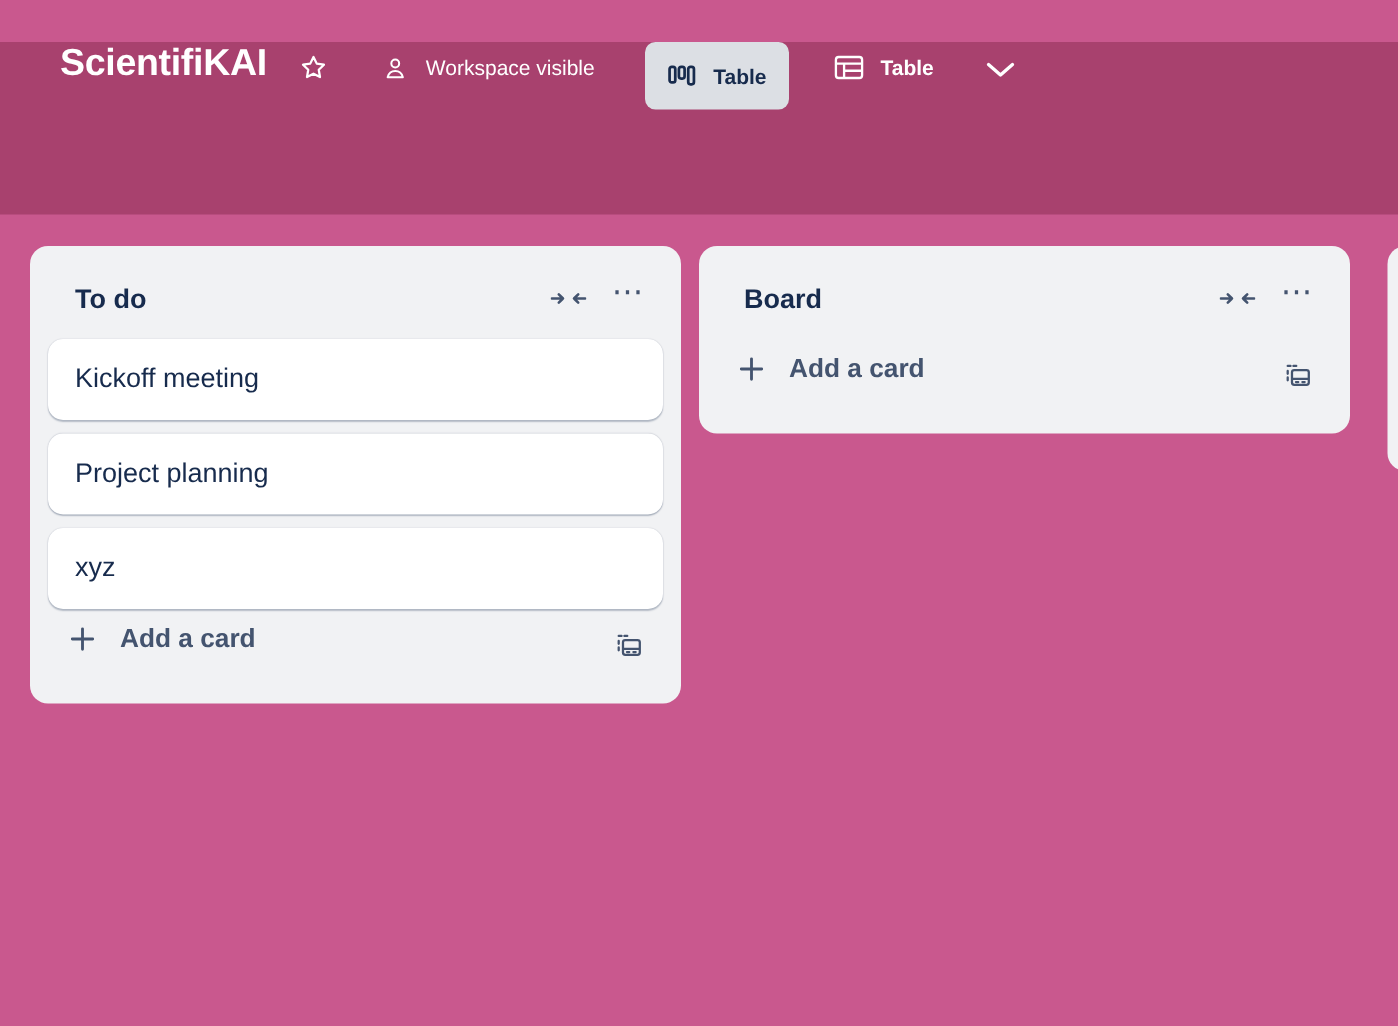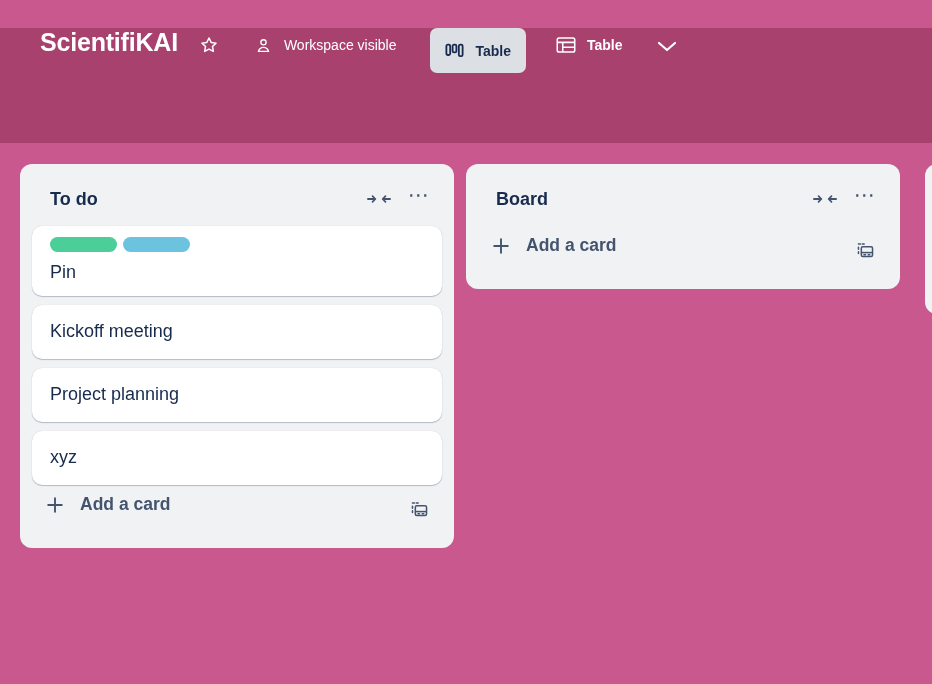--- a/index.html
+++ b/index.html
@@ -294,27 +294,20 @@
         </span>
       </div>
 
       <div class="list-act dots">
         <span>⋯</span>
       </div>
     </div>
 
     <div class="cards">
 
-      <div class="card">
-        <div class="card-labels">
-          <span class="label-chip" style="background:#4bce97"></span>
-          <span class="label-chip" style="background:#6cc3e0"></span>
-        </div>
-        <div class="card-title">Pin</div>
-      </div>
 
       <div class="card">
         <div class="card-title">Kickoff meeting</div>
       </div>
 
       <div class="card">
         <div class="card-title">Project planning</div>
       </div>
 
       <div class="card">

